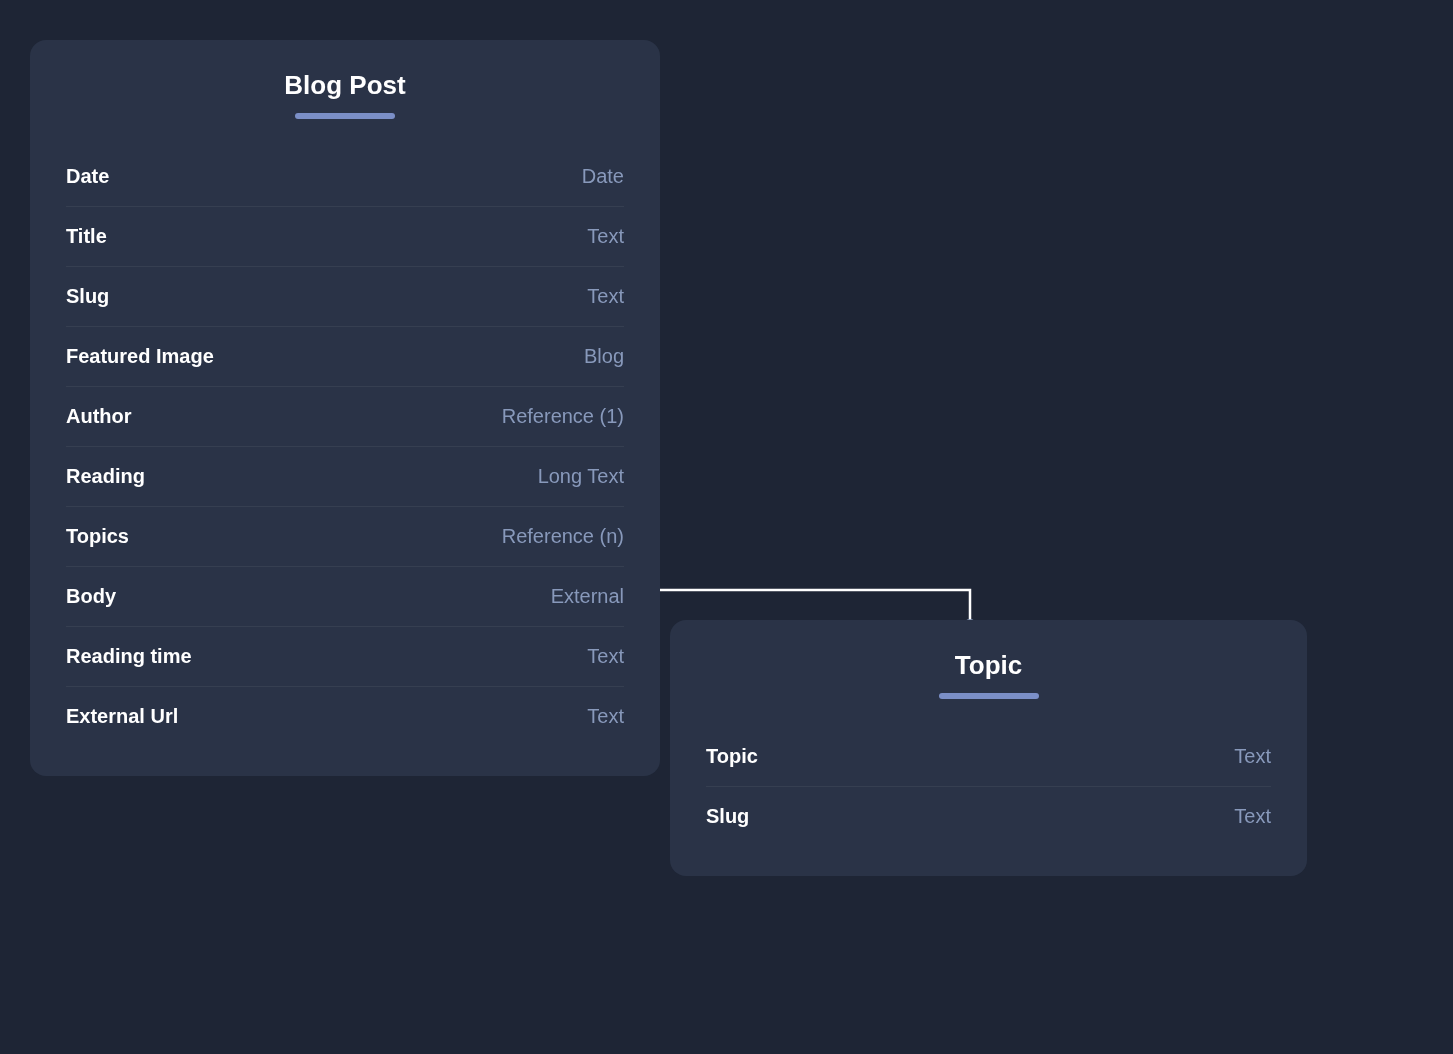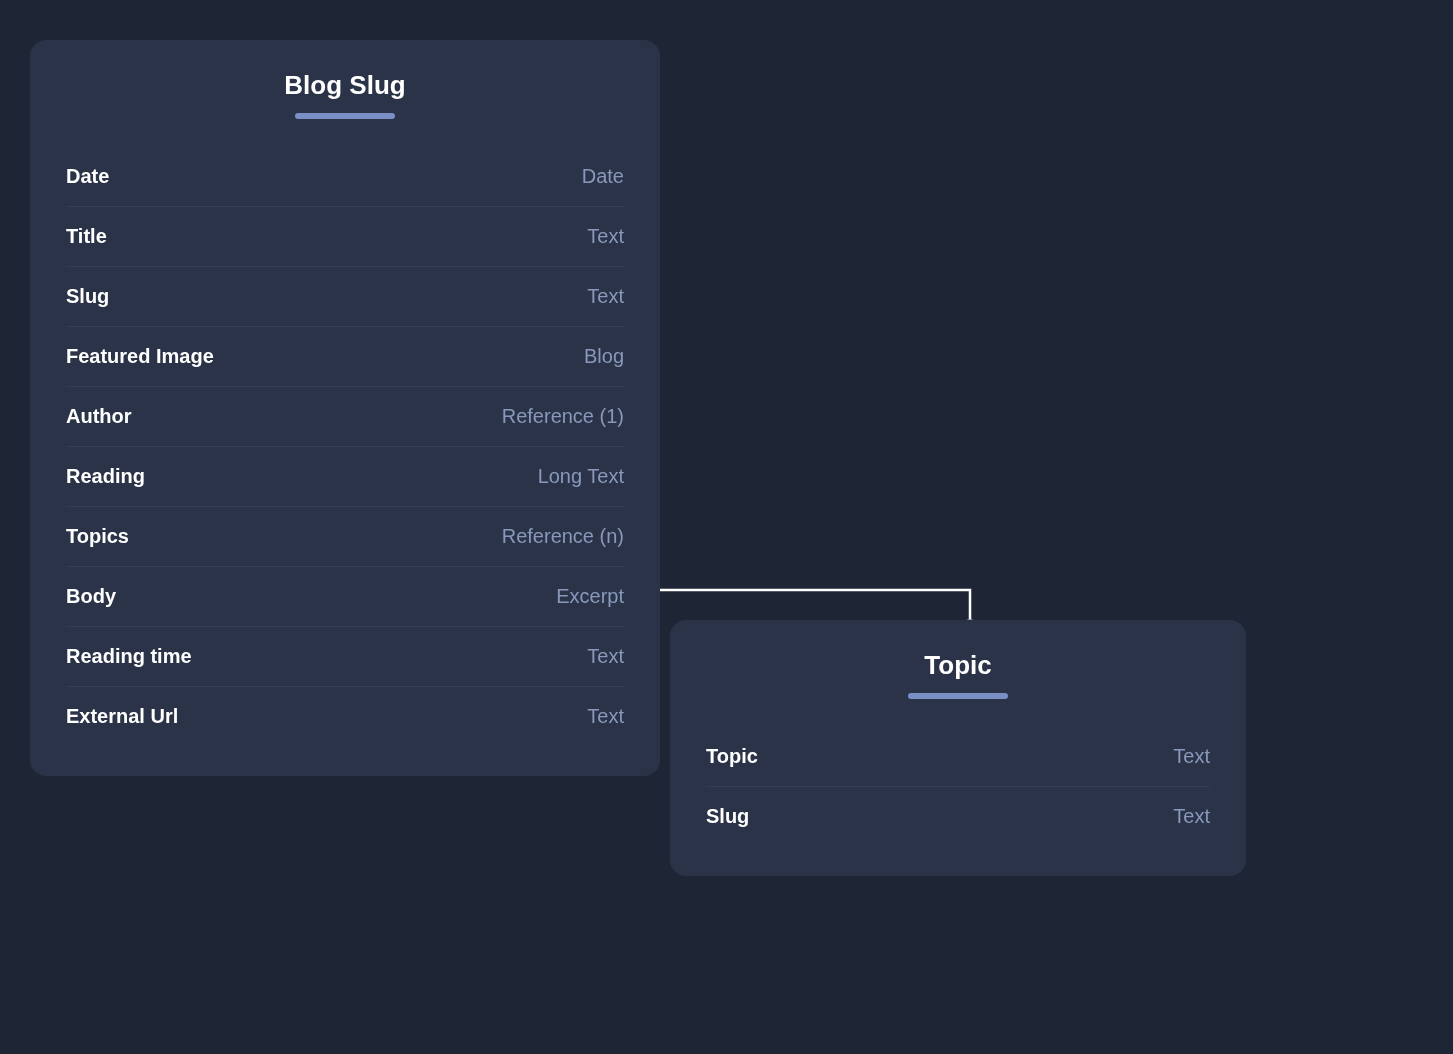--- a/index.html
+++ b/index.html
@@ -83,41 +83,41 @@
     .blog-post-card {
       left: 30px;
       top: 40px;
       width: 630px;
     }
 
     
     .topic-card {
       left: 670px;
       top: 620px;
-      width: 576px;
+      width: 637px;
     }
 
     .topic-card .card-title {
       font-size: 26px;
     }
   </style>
 </head>
 <body>
 
 <div class="canvas">
 
   <svg class="connector-svg">
 
     <polyline points="660,590 970,590 970,620" fill="none" stroke="#ffffff" stroke-width="2.5"></polyline>
 
     <circle cx="970" cy="626" r="6" fill="#5a6a8a" stroke="#8899bb" stroke-width="2"></circle>
   </svg>
 
   <div class="card blog-post-card">
-    <div class="card-title">Blog Slug</div>
+    <div class="card-title">Blog Post</div>
     <div class="card-underline"></div>
 
     <div class="field-row">
       <span class="field-name">Date</span>
       <span class="field-type">Date</span>
     </div>
     <div class="field-row">
       <span class="field-name">Title</span>
       <span class="field-type">Text</span>
     </div>
@@ -136,21 +136,21 @@
     <div class="field-row">
       <span class="field-name">Reading</span>
       <span class="field-type">Long Text</span>
     </div>
     <div class="field-row">
       <span class="field-name">Topics</span>
       <span class="field-type">Reference (n)</span>
     </div>
     <div class="field-row">
       <span class="field-name">Body</span>
-      <span class="field-type">Excerpt</span>
+      <span class="field-type">External</span>
     </div>
     <div class="field-row">
       <span class="field-name">Reading time</span>
       <span class="field-type">Text</span>
     </div>
     <div class="field-row">
       <span class="field-name">External Url</span>
       <span class="field-type">Text</span>
     </div>
   </div>

